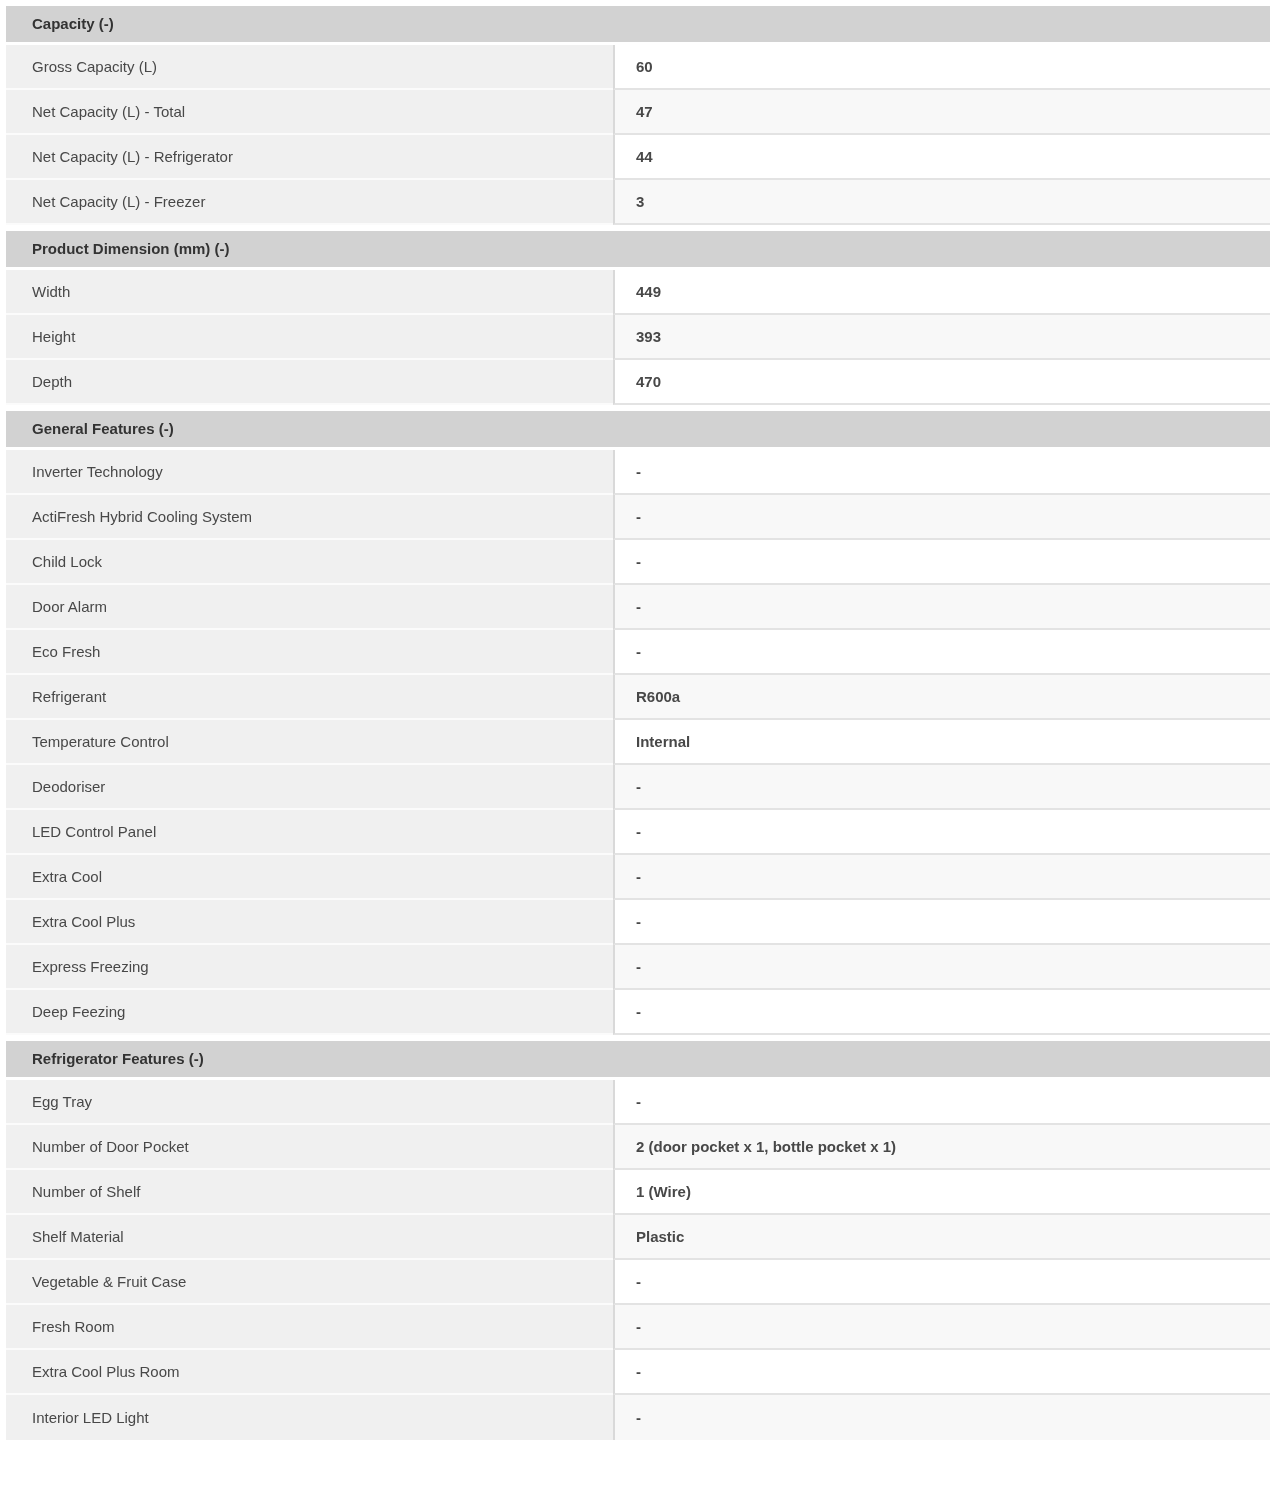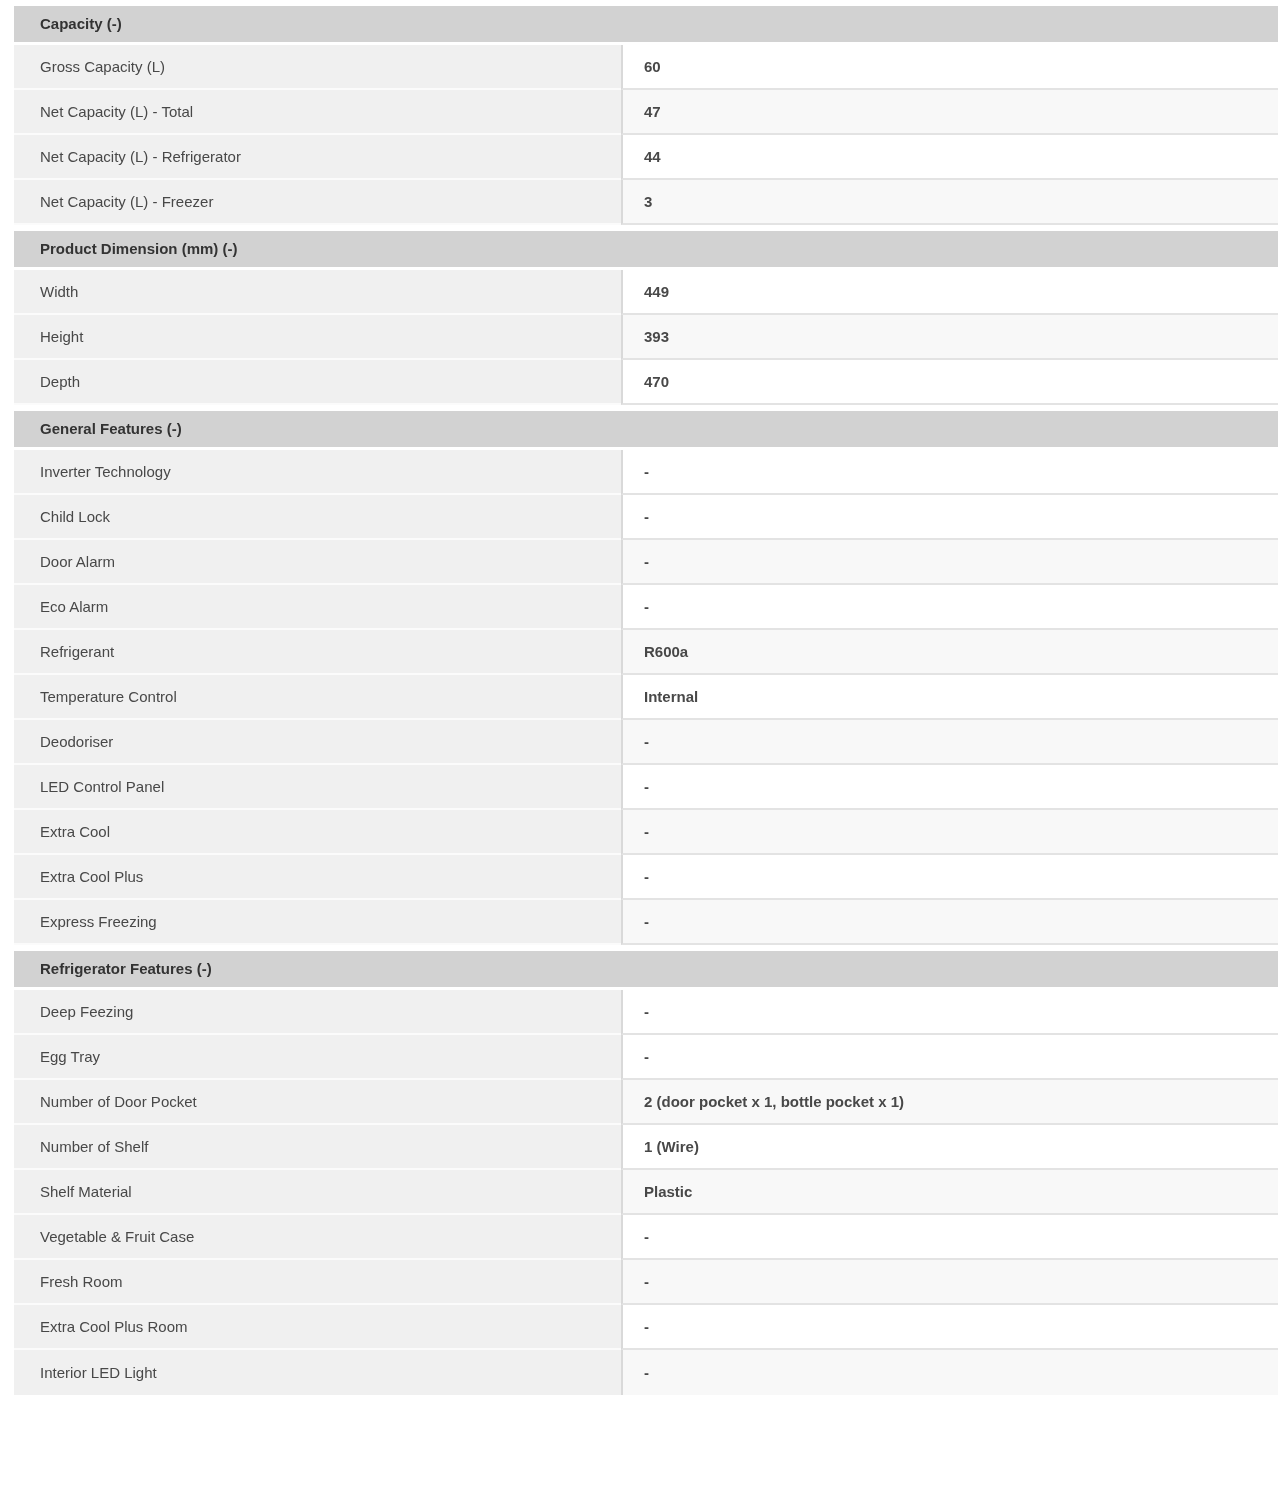--- a/index.html
+++ b/index.html
@@ -10,21 +10,21 @@
   body {
     width: 1280px;
     font-family: "Liberation Sans", sans-serif;
     -webkit-font-smoothing: antialiased;
   }
   table.spec {
     border-collapse: separate;
     border-spacing: 0;
     table-layout: fixed;
     width: 1264px;
-    margin-left: 14px;
+    margin-left: 6px;
   }
   col.label-col { width: 607px; }
   td {
     box-sizing: border-box;
     height: 45px;
     vertical-align: middle;
     font-size: 15px;
     line-height: 1.2;
     white-space: nowrap;
     overflow: hidden;
@@ -102,30 +102,34 @@
         <td class="label">Depth</td>
         <td class="value">470</td>
       </tr>
       <tr>
         <td colspan="2" class="section-header">General Features (-)</td>
       </tr>
       <tr>
         <td class="label">Inverter Technology</td>
         <td class="value">-</td>
       </tr>
+      <tr class="alt">
+        <td class="label">ActiFresh Hybrid Cooling System</td>
+        <td class="value">-</td>
+      </tr>
       <tr>
         <td class="label">Child Lock</td>
         <td class="value">-</td>
       </tr>
       <tr class="alt">
         <td class="label">Door Alarm</td>
         <td class="value">-</td>
       </tr>
       <tr>
-        <td class="label">Eco Alarm</td>
+        <td class="label">Eco Fresh</td>
         <td class="value">-</td>
       </tr>
       <tr class="alt">
         <td class="label">Refrigerant</td>
         <td class="value">R600a</td>
       </tr>
       <tr>
         <td class="label">Temperature Control</td>
         <td class="value">Internal</td>
       </tr>
@@ -143,25 +147,25 @@
       </tr>
       <tr>
         <td class="label">Extra Cool Plus</td>
         <td class="value">-</td>
       </tr>
       <tr class="alt">
         <td class="label">Express Freezing</td>
         <td class="value">-</td>
       </tr>
       <tr>
-        <td colspan="2" class="section-header">Refrigerator Features (-)</td>
+        <td class="label">Deep Feezing</td>
+        <td class="value">-</td>
       </tr>
       <tr>
-        <td class="label">Deep Feezing</td>
-        <td class="value">-</td>
+        <td colspan="2" class="section-header">Refrigerator Features (-)</td>
       </tr>
       <tr>
         <td class="label">Egg Tray</td>
         <td class="value">-</td>
       </tr>
       <tr class="alt">
         <td class="label">Number of Door Pocket</td>
         <td class="value">2 (door pocket x 1, bottle pocket x 1)</td>
       </tr>
       <tr>

